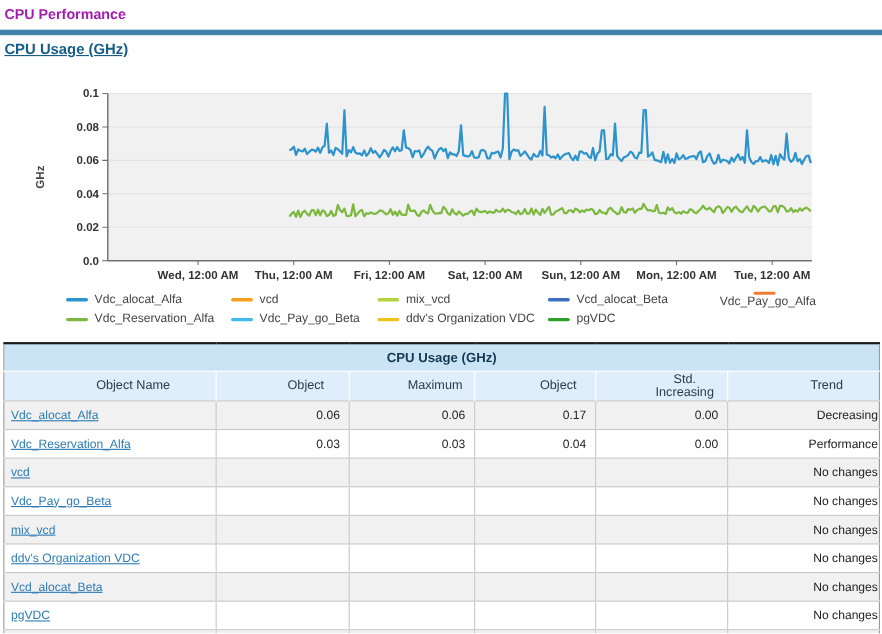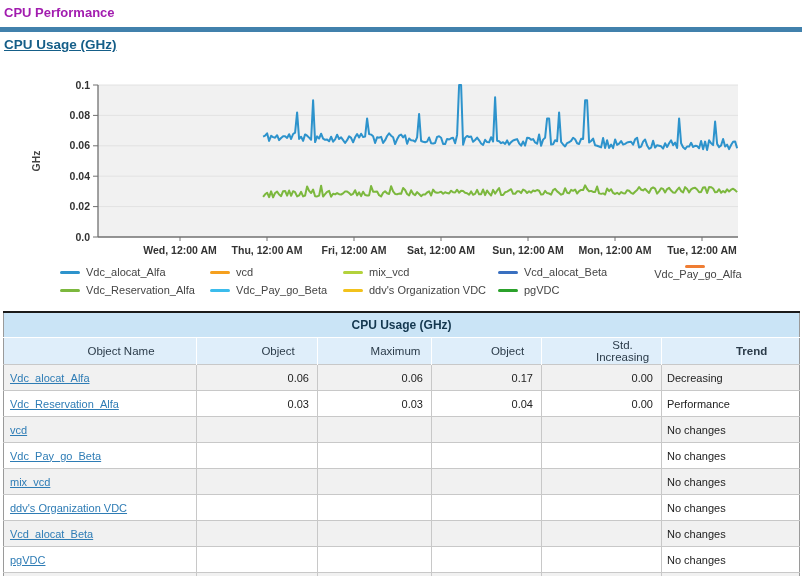--- a/index.html
+++ b/index.html
@@ -16,29 +16,29 @@
   .legend-marker{display:inline-block;width:20px;height:3px;border-radius:2px;margin-right:6px;flex:none;}
   .legend-label{font-size:11px;color:#444;white-space:nowrap;}
   .table-wrap{position:absolute;left:3px;top:311px;width:796px;}
   table{border-collapse:collapse;width:796px;table-layout:fixed;font-size:11px;
         border-top:2px solid #1a1a1a;border-bottom:2px solid #1a1a1a;
         border-left:1px solid #9a9a9a;border-right:1px solid #9a9a9a;}
   tr.title-row th{background:#cae4f6;color:#13374f;font-size:12px;font-weight:bold;
         height:22px;text-align:center;border-bottom:1px solid #fff;}
   tr.header-row th{background:#dfeefa;color:#2b3b49;font-weight:normal;font-size:11.5px;
         height:23px;text-align:center;border-right:1px solid #fff;padding-left:43px;}
-  tr.header-row th:last-child{border-right:none;font-weight:bold;}
+  tr.header-row th:last-child{border-right:none;}
   tbody td{height:23px;border-top:1px solid #c8c8c8;border-right:1px solid #c8c8c8;color:#222;}
   tbody td:last-child{border-right:none;}
   tbody tr.odd{background:#f1f1f1;}
   tbody tr.even{background:#ffffff;}
   td.obj{padding-left:6px;text-align:left;}
   a.obj-link{color:#2e7cb5;text-decoration:underline;cursor:pointer;}
   td.num{text-align:right;padding-right:8px;}
-  td.trend{text-align:left;padding-left:5px;}
+  td.trend{text-align:right;padding-left:5px;}
 </style>
 </head>
 <body>
 
 <div class="page">
   <h1 class="page-title">CPU Performance</h1>
   <div class="title-rule"></div>
   <a class="section-title">CPU Usage (GHz)</a>
 
   <svg id="chart-svg" width="802" height="198">

